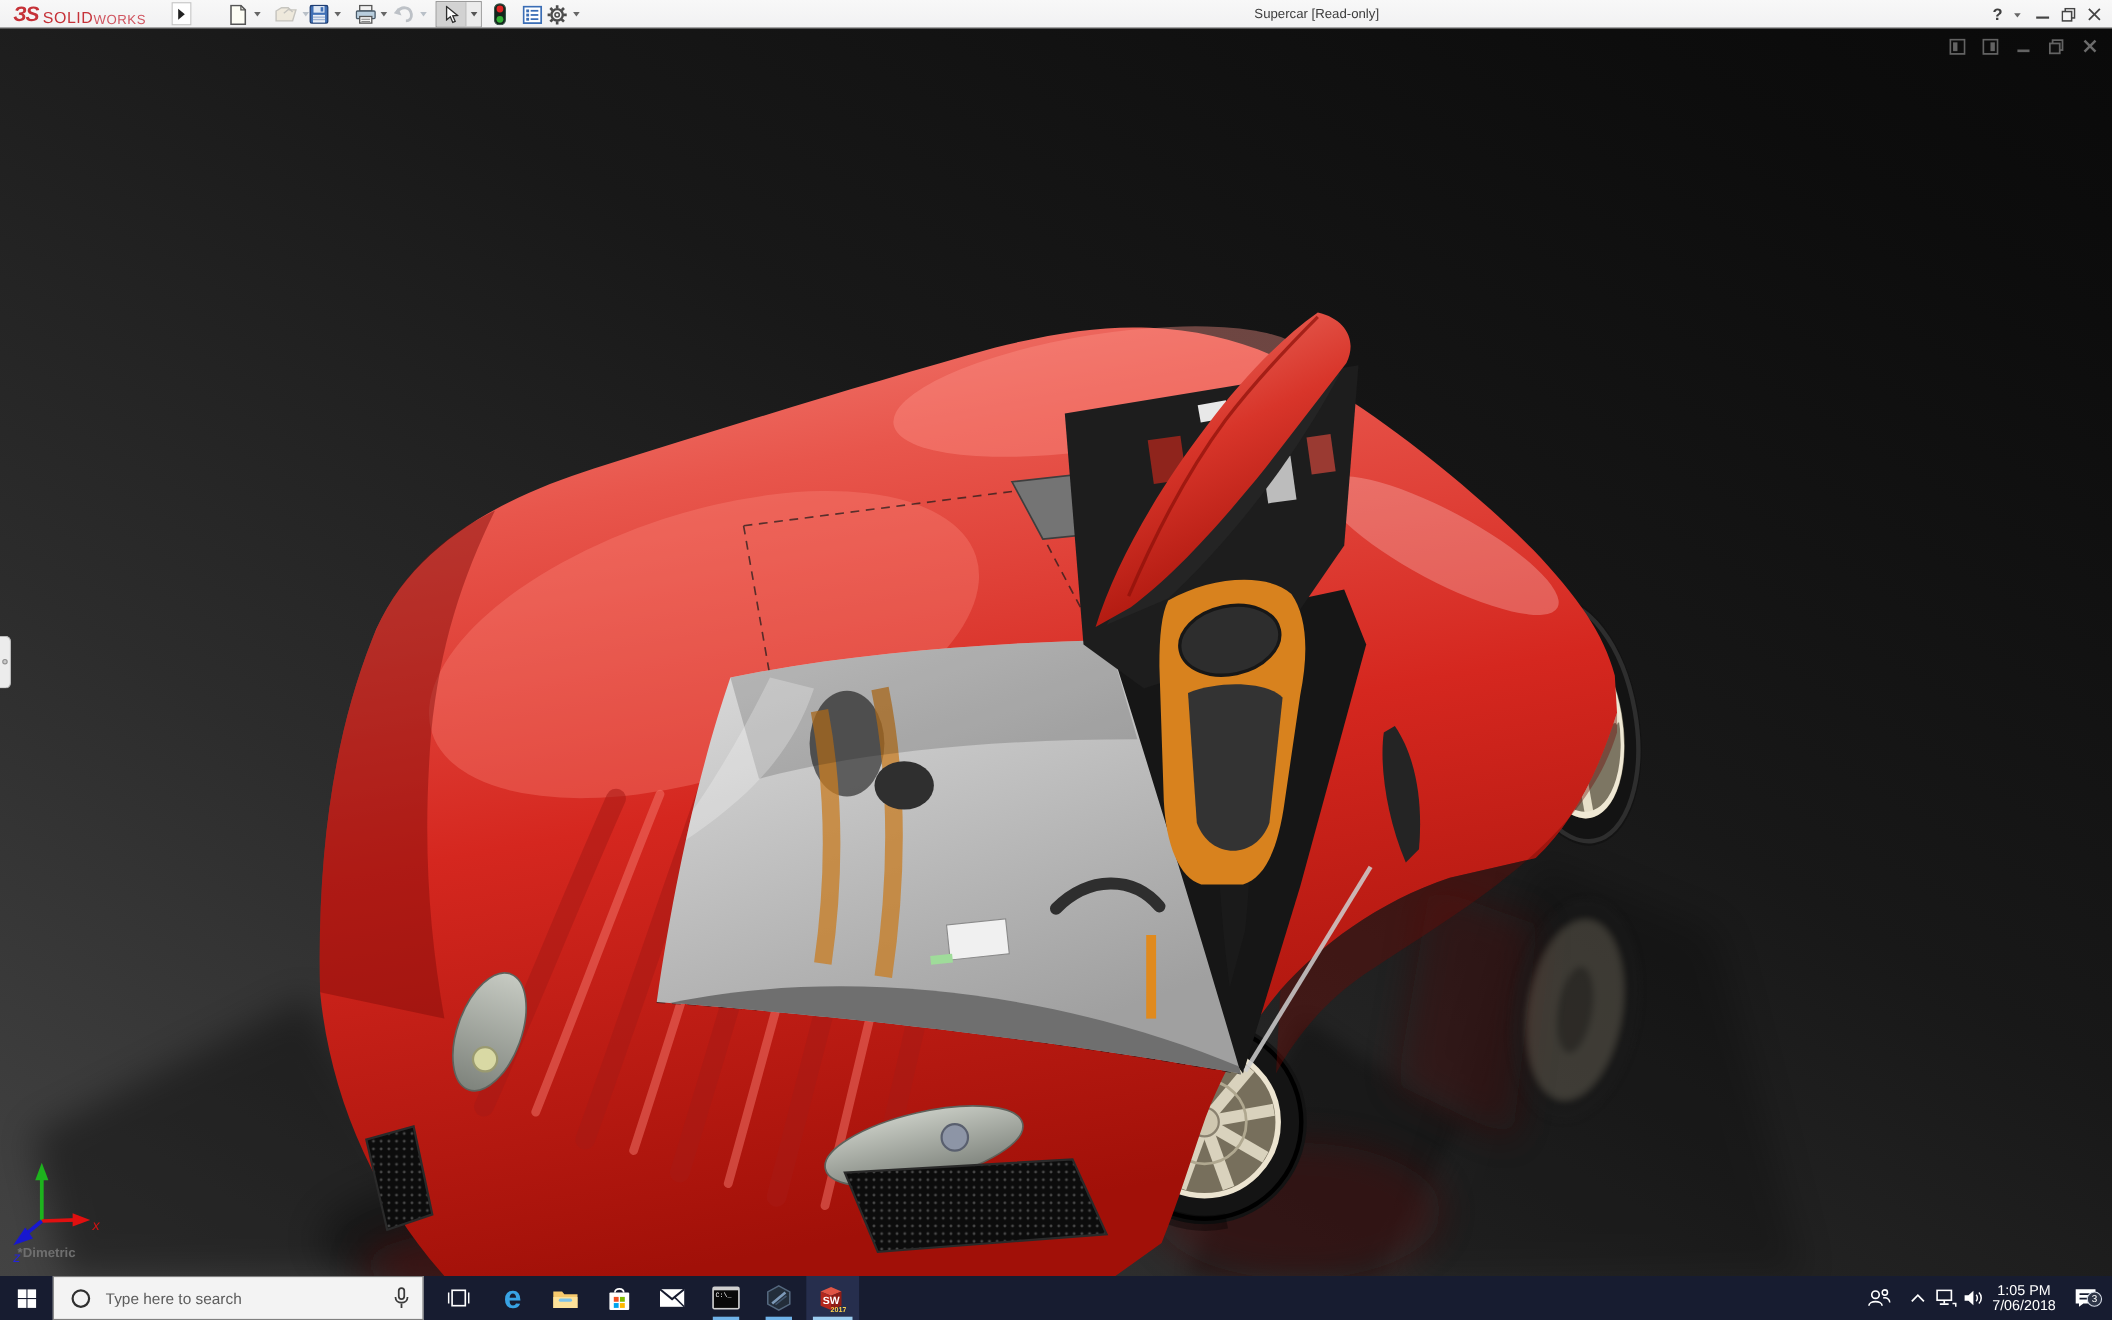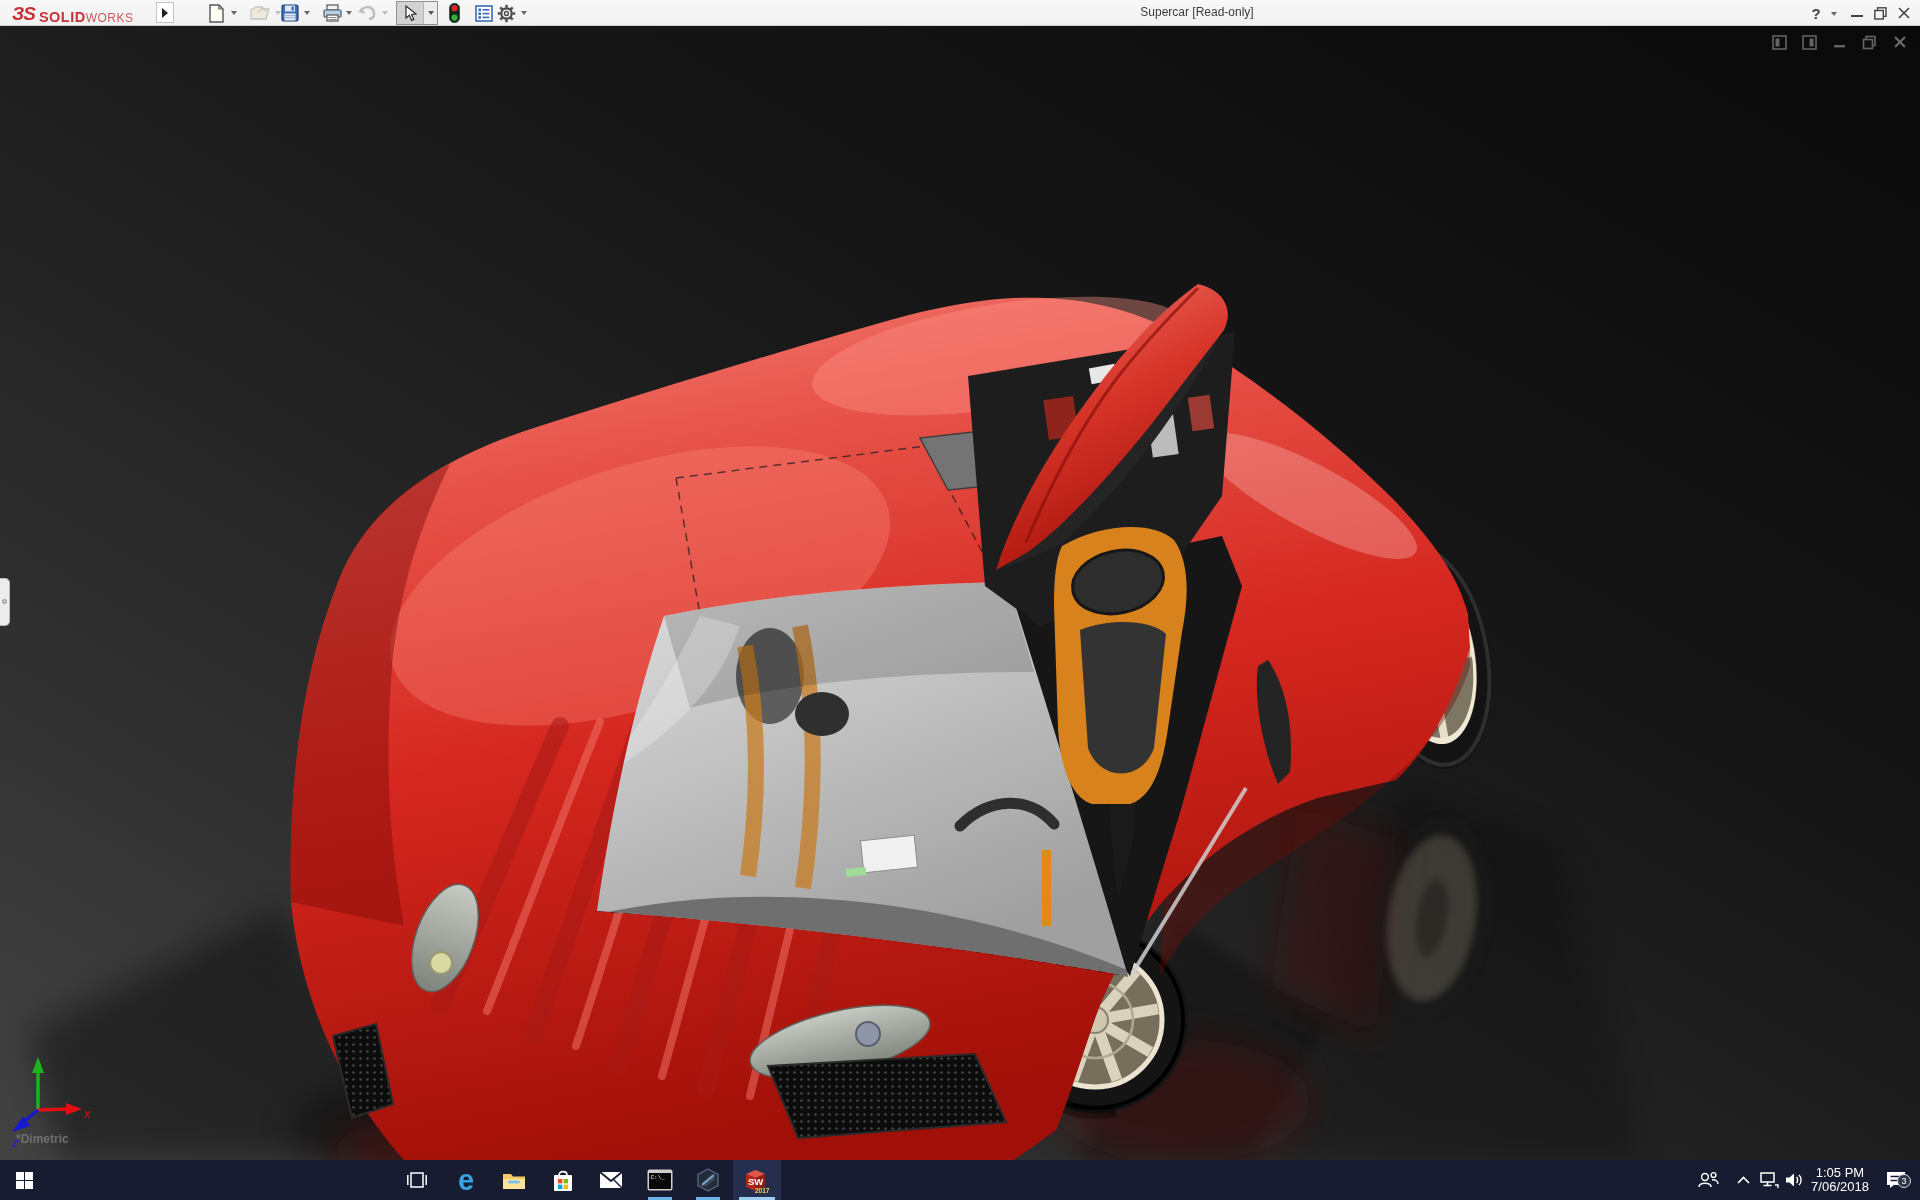--- a/index.html
+++ b/index.html
@@ -6,21 +6,21 @@
   *{box-sizing:border-box;}
   .screen{position:relative;width:1920px;height:1200px;overflow:hidden;
     font-family:"Liberation Sans","DejaVu Sans",sans-serif;background:#000;}
 
   
   .titlebar{position:absolute;left:0;top:0;width:1920px;height:26px;
     background:linear-gradient(#f8f8f8,#f1f1f2);border-bottom:1px solid #cfcfcf;}
   .logo{position:absolute;left:12px;top:1px;height:24px;display:flex;align-items:flex-end;
     color:#c63238;white-space:nowrap;}
   .logo .glyph{font-style:italic;font-weight:bold;font-size:19px;letter-spacing:-1px;margin-right:4px;}
-  .logo .solid{font-weight:bold;font-size:14.5px;letter-spacing:.5px;}
+  .logo .solid{font-weight:normal;font-size:14.5px;letter-spacing:.5px;}
   .logo .works{font-weight:normal;font-size:12px;letter-spacing:.5px;color:#d05560;}
   .flyout-btn{position:absolute;left:156px;top:2px;width:18px;height:21px;background:#fff;
     border:1px solid #c4c4c4;display:flex;align-items:center;justify-content:center;}
   .tri-right{width:0;height:0;border-left:6px solid #222;border-top:5px solid transparent;border-bottom:5px solid transparent;}
   .tb-ico{position:absolute;top:3px;width:20px;height:20px;display:flex;align-items:center;justify-content:center;}
   .chev{position:absolute;top:11px;width:0;height:0;border-left:3.5px solid transparent;
     border-right:3.5px solid transparent;border-top:4px solid #666;}
   .chev.dim{border-top-color:#b9c0c8;}
   .sel-tool{position:absolute;left:396px;top:1px;height:24px;display:flex;border:1px solid #919191;}
   .sel-tool .cur{width:26px;background:#d2d2d2;display:flex;align-items:center;justify-content:center;}
@@ -458,20 +458,29 @@
   <div class="taskbar">
     <div class="tb-btn" style="left:0;width:48px">
       <svg width="17" height="17" viewBox="0 0 17 17">
         <rect x="0" y="0" width="8" height="8" fill="#fff"></rect>
           <rect x="9" y="0" width="8" height="8" fill="#fff"></rect>
         <rect x="0" y="9" width="8" height="8" fill="#fff"></rect>
           <rect x="9" y="9" width="8" height="8" fill="#fff"></rect>
       </svg>
     </div>
 
+    <div class="searchbox">
+      <span class="cortana"></span>
+      <input placeholder="Type here to search" style="">
+      <svg class="mic" width="14" height="20" viewBox="0 0 14 20">
+        <rect x="4.5" y="1" width="5" height="10" rx="2.5" fill="none" stroke="#3a3a3a" stroke-width="1.6"></rect>
+        <path d="M1.5 9 C1.5 16 12.5 16 12.5 9" fill="none" stroke="#3a3a3a" stroke-width="1.6"></path>
+        <line x1="7" y1="15" x2="7" y2="19" stroke="#3a3a3a" stroke-width="1.6"></line>
+      </svg>
+    </div>
 
     <div class="tb-btn" style="left:393px;width:48px">
       <svg width="20" height="18" viewBox="0 0 20 18">
         <rect x="4" y="2" width="12" height="14" fill="none" stroke="#fff" stroke-width="1.5"></rect>
         <line x1="0.8" y1="4" x2="0.8" y2="14" stroke="#fff" stroke-width="1.5"></line>
         <line x1="19.2" y1="4" x2="19.2" y2="14" stroke="#fff" stroke-width="1.5"></line>
       </svg>
     </div>
 
     <div class="tb-btn" style="left:442px;width:48px">

